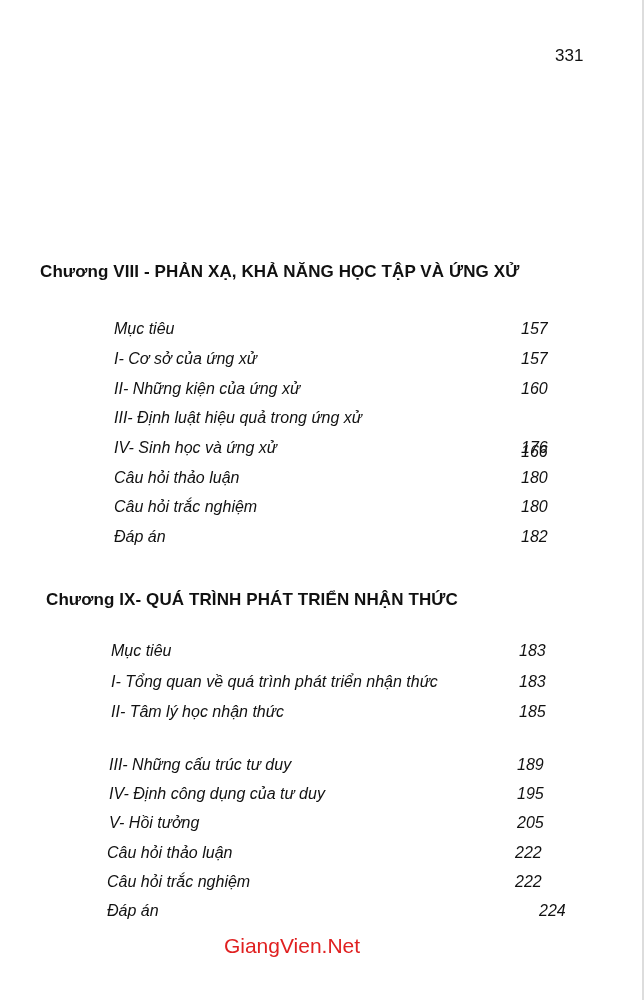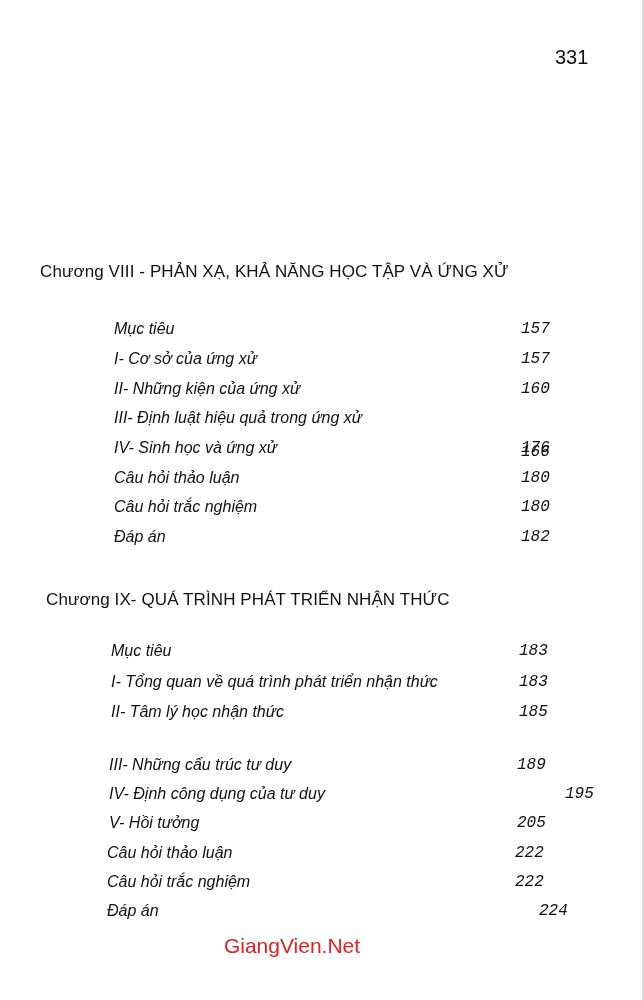--- a/index.html
+++ b/index.html
@@ -1,26 +1,26 @@
 <!DOCTYPE html>
 <html><head>
   <meta charset="utf-8">
   <style>
     html, body { margin: 0; padding: 0; }
     body {
       width: 644px; height: 1000px; background: #ffffff; position: relative; overflow: hidden;
       font-family: "Liberation Sans", sans-serif; color: #111;
     }
-    .page-number { position: absolute; top: 46px; left: 555px; font-size: 20px; }
+    .page-number { position: absolute; top: 46px; left: 555px; font-size: 17px; }
     .chapter-title {
-      position: absolute; left: 40px; font-weight: normal; font-size: 17px; letter-spacing: 0.1px; white-space: nowrap;
+      position: absolute; left: 40px; font-weight: bold; font-size: 17px; letter-spacing: 0.1px; white-space: nowrap;
     }
     .entry { position: absolute; font-style: italic; font-size: 16px; white-space: nowrap; }
     .entry-label { position: absolute; left: 0; }
-    .entry-page { position: absolute; font-family: Liberation Mono, monospace; }
+    .entry-page { position: absolute; }
     .watermark { position: absolute; top: 934px; left: 0; width: 584px; text-align: center; font-size: 21px; color: #e02020; }
     .edge { position: absolute; top: 0; right: 0; width: 2px; height: 1000px; background: #ddd; }
   </style>
 </head>
 <body>
 
 <div class="edge"></div>
 
 <div class="page-number">331</div>
 
@@ -72,21 +72,21 @@
 <div class="entry" style="top:703px; left:111px; width:436px;">
   <span class="entry-label">II- Tâm lý học nhận thức</span>
   <span class="entry-page" style="left:408px;">185</span>
 </div>
 <div class="entry" style="top:756px; left:109px; width:436px;">
   <span class="entry-label">III- Những cấu trúc tư duy</span>
   <span class="entry-page" style="left:408px;">189</span>
 </div>
 <div class="entry" style="top:785px; left:109px; width:436px;">
   <span class="entry-label">IV- Định công dụng của tư duy</span>
-  <span class="entry-page" style="left:408px;margin-left:48px;">195</span>
+  <span class="entry-page" style="left:408px;">195</span>
 </div>
 <div class="entry" style="top:814px; left:109px; width:436px;">
   <span class="entry-label">V- Hồi tưởng</span>
   <span class="entry-page" style="left:408px;">205</span>
 </div>
 <div class="entry" style="top:844px; left:107px; width:436px;">
   <span class="entry-label">Câu hỏi thảo luận</span>
   <span class="entry-page" style="left:408px;">222</span>
 </div>
 <div class="entry" style="top:873px; left:107px; width:436px;">

